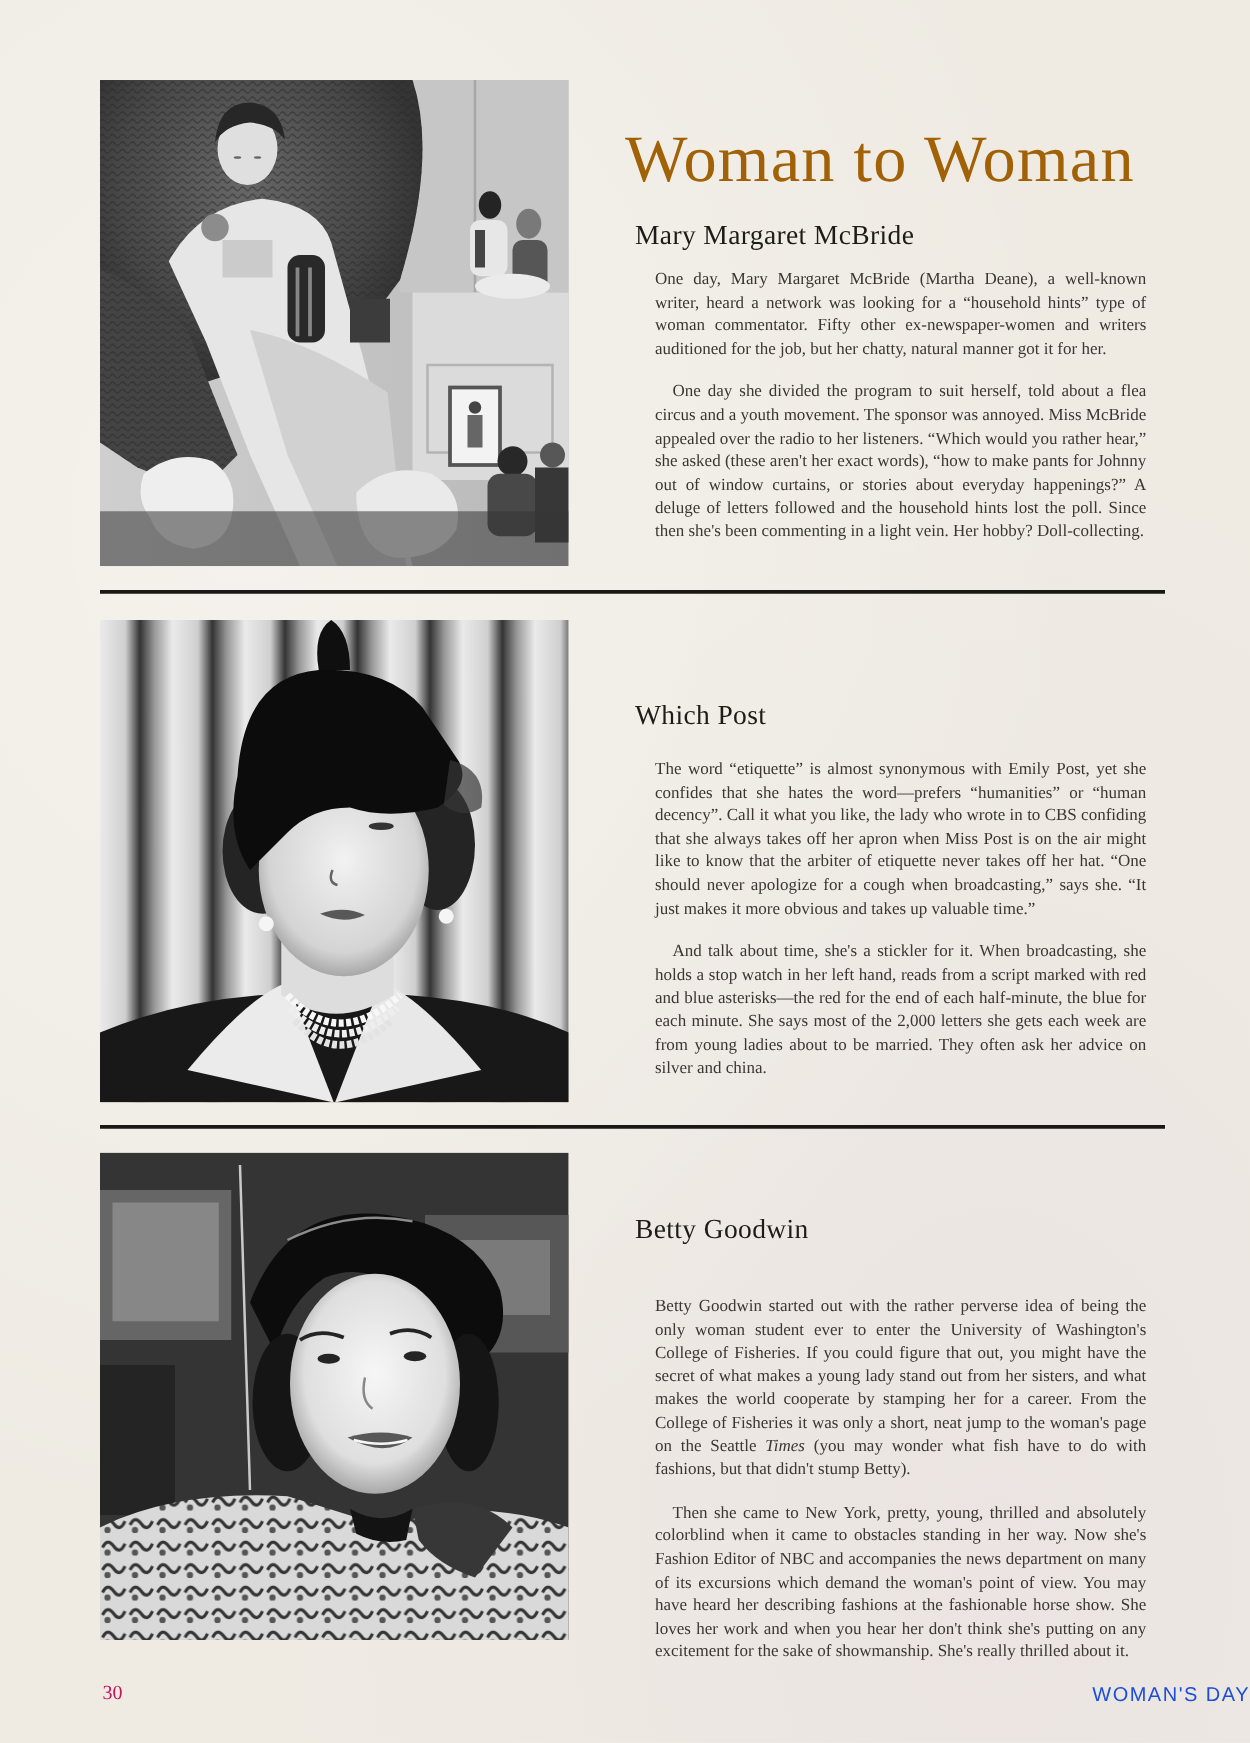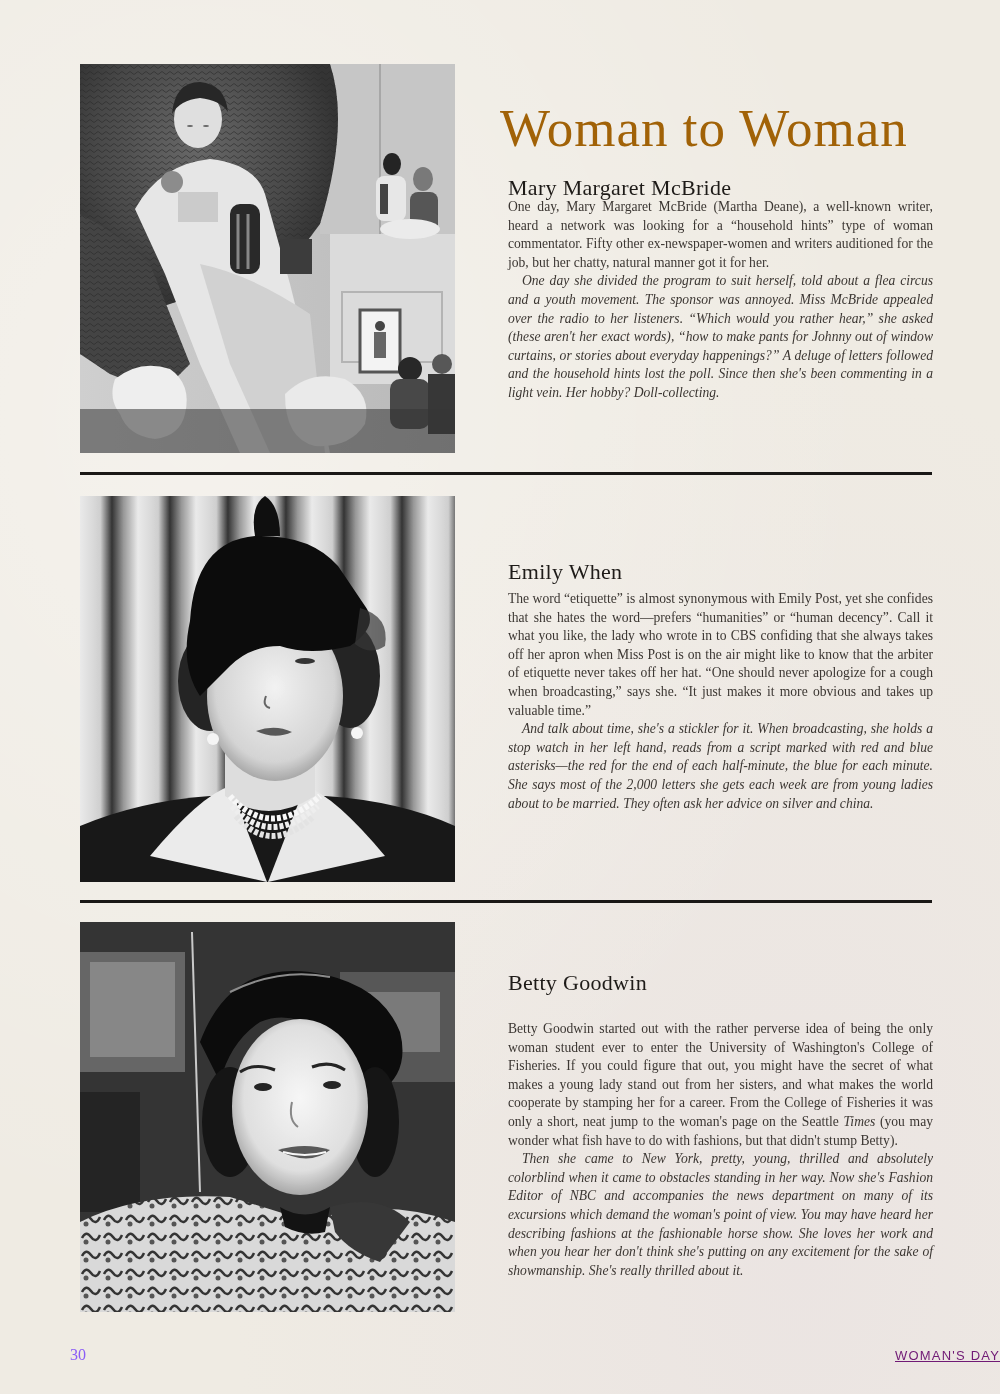--- a/index.html
+++ b/index.html
@@ -68,49 +68,47 @@
     .article-body {
       position: absolute;
       left: 508px;
       width: 425px;
       font-size: 13.6px;
       line-height: 18.6px;
       text-align: justify;
       color: #3b3632;
     }
     .article-body p {
-      margin: 0;
+      margin: 16px;
       text-indent: 0;
     }
     .article-body p + p {
       text-indent: 14px;
-      font-style: italic;
     }
     .b-1 { top: 198px; }
     .b-2 { top: 590px; }
     .b-3 { top: 1020px; }
     .italic { font-style: italic; }
 
     .footer-page {
       position: absolute;
-      left: 70px;
+      left: 82px;
       top: 1346px;
       font-size: 16px;
-      color: #8b5cf6;
+      color: #be185d;
     }
     .footer-mag {
       position: absolute;
       right: 0px;
       top: 1348px;
       font-family: "Liberation Sans", "DejaVu Sans", sans-serif;
-      font-size: 13px;
+      font-size: 16px;
       letter-spacing: 1.2px;
-      color: #701a75;
+      color: #1d4ed8;
       white-space: nowrap;
-      text-decoration: underline;
     }
   </style>
 </head>
 <body>
 
 <h1 class="page-title">Woman to Woman</h1>
 
 <div class="photo photo-1" title="Mary Margaret McBride seated in a wicker peacock chair holding dolls, surrounded by doll collection">
   <svg viewBox="0 0 375 389" preserveAspectRatio="none">
     <defs>
@@ -230,21 +228,21 @@
 
     <ellipse cx="225" cy="165" rx="10" ry="3" fill="#3a3735"></ellipse>
     <path d="M186 200 Q182 210 190 212" stroke="#6a6662" stroke-width="2" fill="none"></path>
     <path d="M176 235 Q195 228 212 236 Q195 244 176 235 Z" fill="#5d5956"></path>
 
     <circle cx="133" cy="243" r="6" fill="#f2efea"></circle>
     <circle cx="277" cy="237" r="6" fill="#f2efea"></circle>
   </svg>
 </div>
 
-<h2 class="section-heading h-2">Emily When</h2>
+<h2 class="section-heading h-2">Which Post</h2>
 <div class="article-body b-2">
   <p>The word “etiquette” is almost synonymous with Emily Post, yet she confides that she hates the word—prefers “humanities” or “human decency”. Call it what you like, the lady who wrote in to CBS confiding that she always takes off her apron when Miss Post is on the air might like to know that the arbiter of etiquette never takes off her hat. “One should never apologize for a cough when broadcasting,” says she. “It just makes it more obvious and takes up valuable time.”</p>
   <p>And talk about time, she's a stickler for it. When broadcasting, she holds a stop watch in her left hand, reads from a script marked with red and blue asterisks—the red for the end of each half-minute, the blue for each minute. She says most of the 2,000 letters she gets each week are from young ladies about to be married. They often ask her advice on silver and china.</p>
 </div>
 
 <div class="rule rule-2"></div>
 
 <div class="photo photo-3" title="Betty Goodwin smiling portrait wearing dark hat and fur coat">
   <svg viewBox="0 0 375 390" preserveAspectRatio="none">
     <defs>

